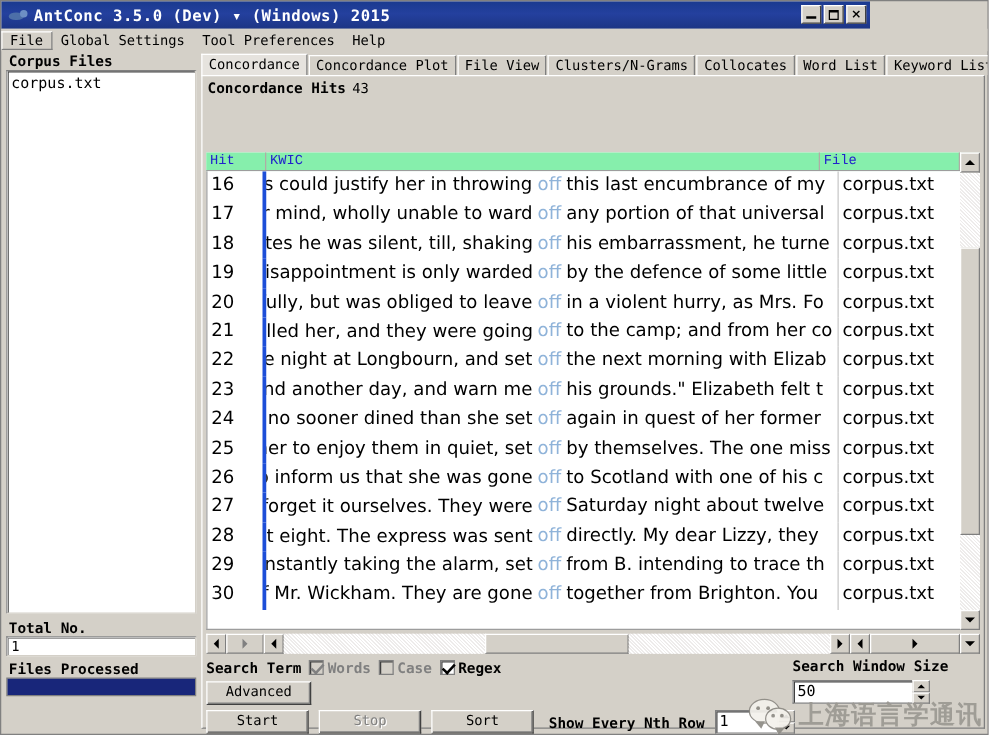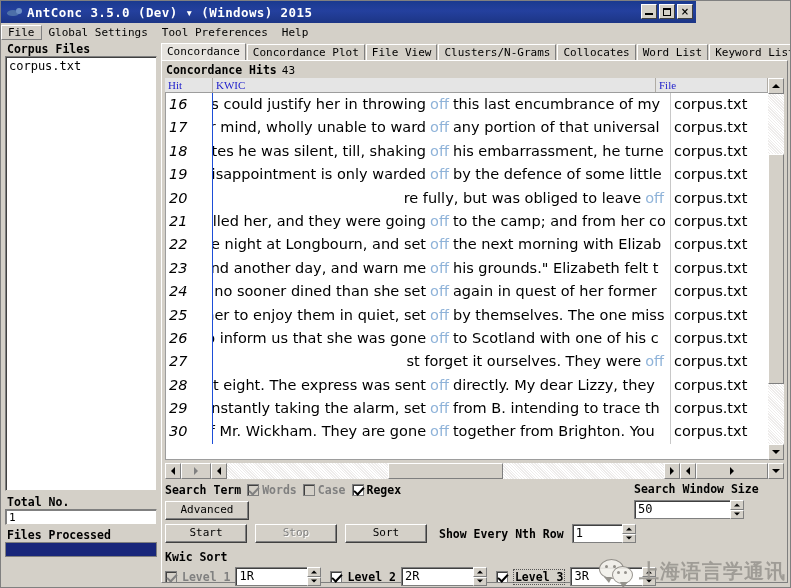--- a/index.html
+++ b/index.html
@@ -197,27 +197,28 @@
 
   
   .kwic-wrap {
     position: relative;
     height: 382px;
     background: #ffffff;
     box-sizing: border-box;
   }
   .kwic-header {
     height: 15px;
-    background: #e5e5e5;
+    background: #86efac;
     display: flex;
-    font-family: Liberation Serif, serif;
+    font-family: Liberation Mono, monospace;
     font-size: 11px;
     color: #2222cc;
     box-sizing: border-box;
     border-bottom: 1px solid #9d9d9d;
+    margin-top: 44px;
   }
   .kh-cell {
     box-sizing: border-box;
     padding-left: 3px;
     line-height: 14px;
     border-right: 1px solid #b0aca5;
     overflow: hidden;
   }
   .kh-hit { width: 48px; }
   .kh-kwic { flex: 1; }
@@ -238,25 +239,24 @@
     height: 23.4px;
     align-items: center;
     font-family: "DejaVu Sans", sans-serif;
     font-size: 14.5px;
     color: #000;
     box-sizing: border-box;
   }
   .kc-hit {
     width: 47px; flex: 0 0 47px;
     padding-left: 3px;
-    border-right: 1px solid #1d4ed8;
+    border-right: 3px solid #1d4ed8;
     height: 100%;
     line-height: 23px;
     box-sizing: border-box;
-    font-style: italic;
   }
   .kc-kwic {
     flex: 1 1 auto;
     min-width: 0;
     position: relative;
     height: 100%;
     overflow: hidden;
     border-right: 1px solid #c8c8c8;
     box-sizing: border-box;
   }
@@ -615,20 +615,21 @@
                 </div>
               </div>
               <div class="kc-file">corpus.txt</div>
             </div>
             <div class="krow">
               <div class="kc-hit">20</div>
               <div class="kc-kwic">
                 <div class="kwic-inner">
                   <div class="kw-left"><span>re fully, but was obliged to leave</span></div>
                   <div class="kw-node" style="color: rgb(143, 179, 217);">off</div>
+                  <div class="kw-right">in a violent hurry, as Mrs. Fo</div>
                 </div>
               </div>
               <div class="kc-file">corpus.txt</div>
             </div>
             <div class="krow">
               <div class="kc-hit">21</div>
               <div class="kc-kwic">
                 <div class="kwic-inner">
                   <div class="kw-left"><span>r called her, and they were going</span></div>
                   <div class="kw-node" style="color: rgb(143, 179, 217);">off</div>
@@ -691,20 +692,21 @@
                 </div>
               </div>
               <div class="kc-file">corpus.txt</div>
             </div>
             <div class="krow">
               <div class="kc-hit">27</div>
               <div class="kc-kwic">
                 <div class="kwic-inner">
                   <div class="kw-left"><span>st forget it ourselves. They were</span></div>
                   <div class="kw-node" style="color: rgb(143, 179, 217);">off</div>
+                  <div class="kw-right">Saturday night about twelve</div>
                 </div>
               </div>
               <div class="kc-file">corpus.txt</div>
             </div>
             <div class="krow">
               <div class="kc-hit">28</div>
               <div class="kc-kwic">
                 <div class="kwic-inner">
                   <div class="kw-left"><span>g at eight. The express was sent</span></div>
                   <div class="kw-node" style="color: rgb(143, 179, 217);">off</div>

